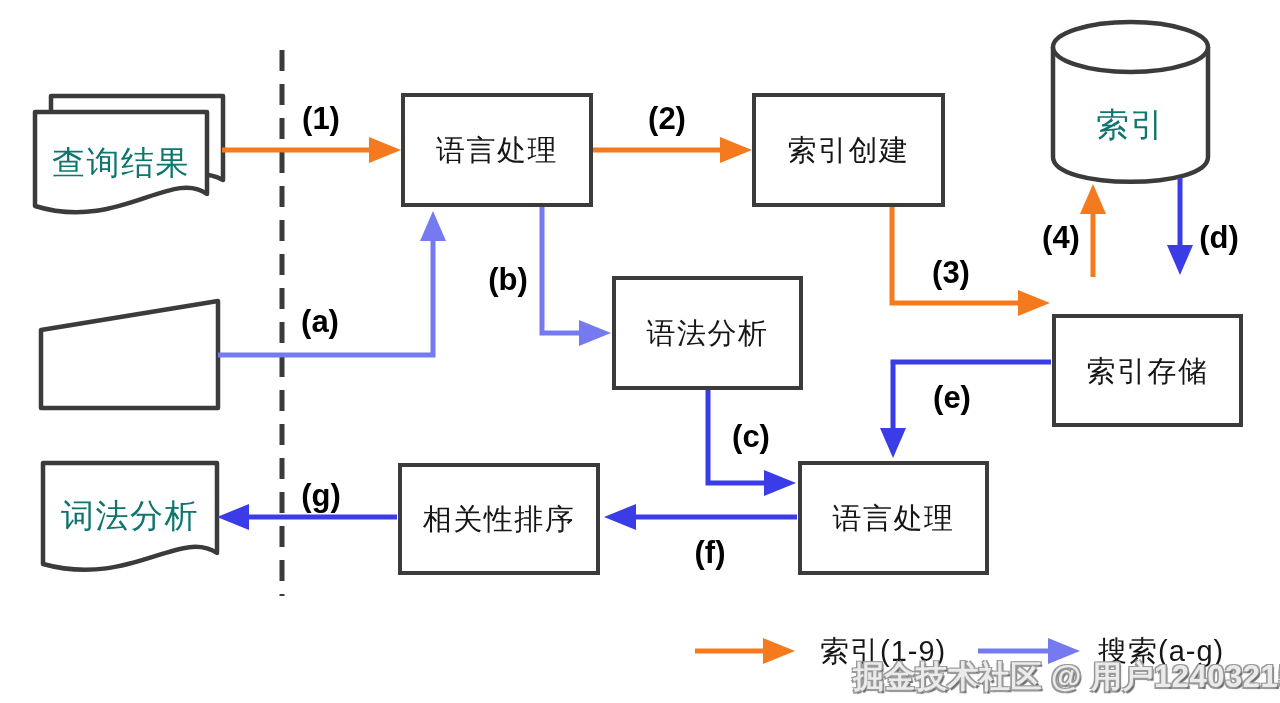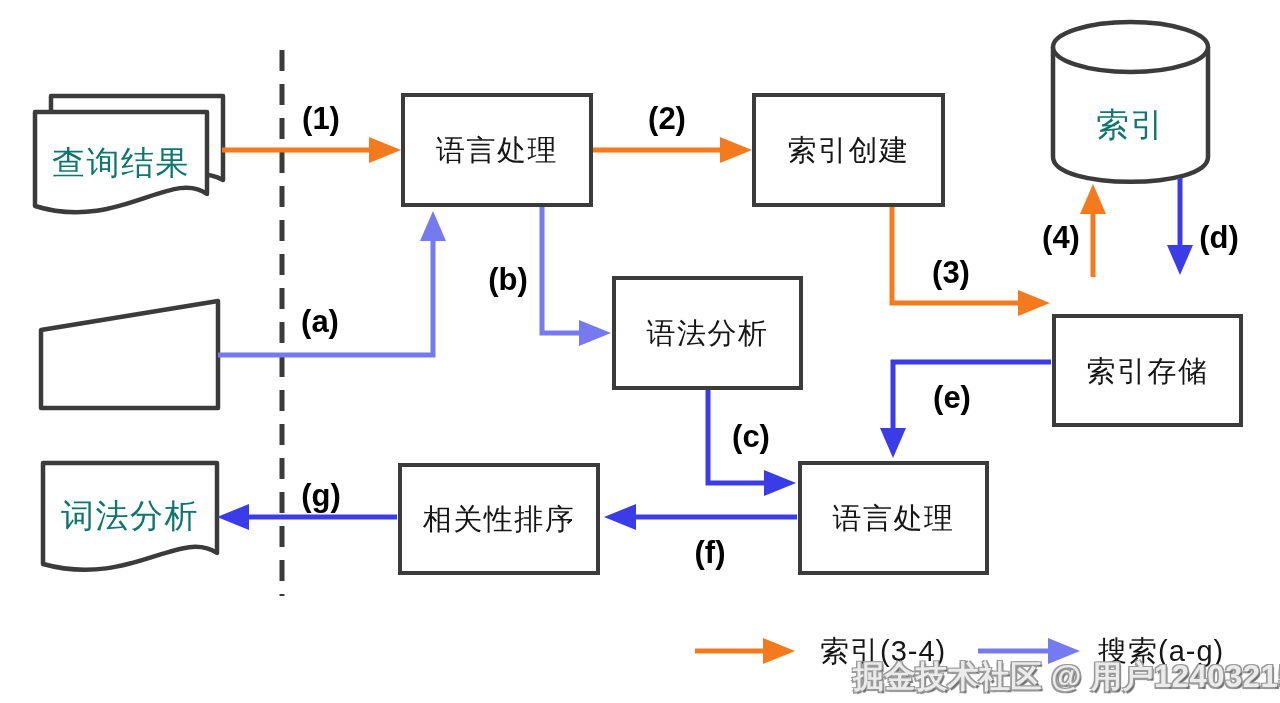--- a/index.html
+++ b/index.html
@@ -117,18 +117,18 @@
   <div class="edge-label" style="left:951px;top:273px;">(3)</div>
   <div class="edge-label" style="left:1061px;top:238px;">(4)</div>
   <div class="edge-label" style="left:320px;top:322px;">(a)</div>
   <div class="edge-label" style="left:508px;top:280px;">(b)</div>
   <div class="edge-label" style="left:751px;top:437px;">(c)</div>
   <div class="edge-label" style="left:1219px;top:238px;">(d)</div>
   <div class="edge-label" style="left:952px;top:398px;">(e)</div>
   <div class="edge-label" style="left:710px;top:553px;">(f)</div>
   <div class="edge-label" style="left:321px;top:496px;">(g)</div>
 
-  <div class="legend-label" style="left:820px;top:633px;">索引(3-4)</div>
+  <div class="legend-label" style="left:820px;top:633px;">索引(1-9)</div>
   <div class="legend-label" style="left:1098px;top:633px;">搜索(a-g)</div>
 
   <div class="watermark">掘金技术社区 @ 用户124032156396</div>
 
 </div>
 
 </body></html>

